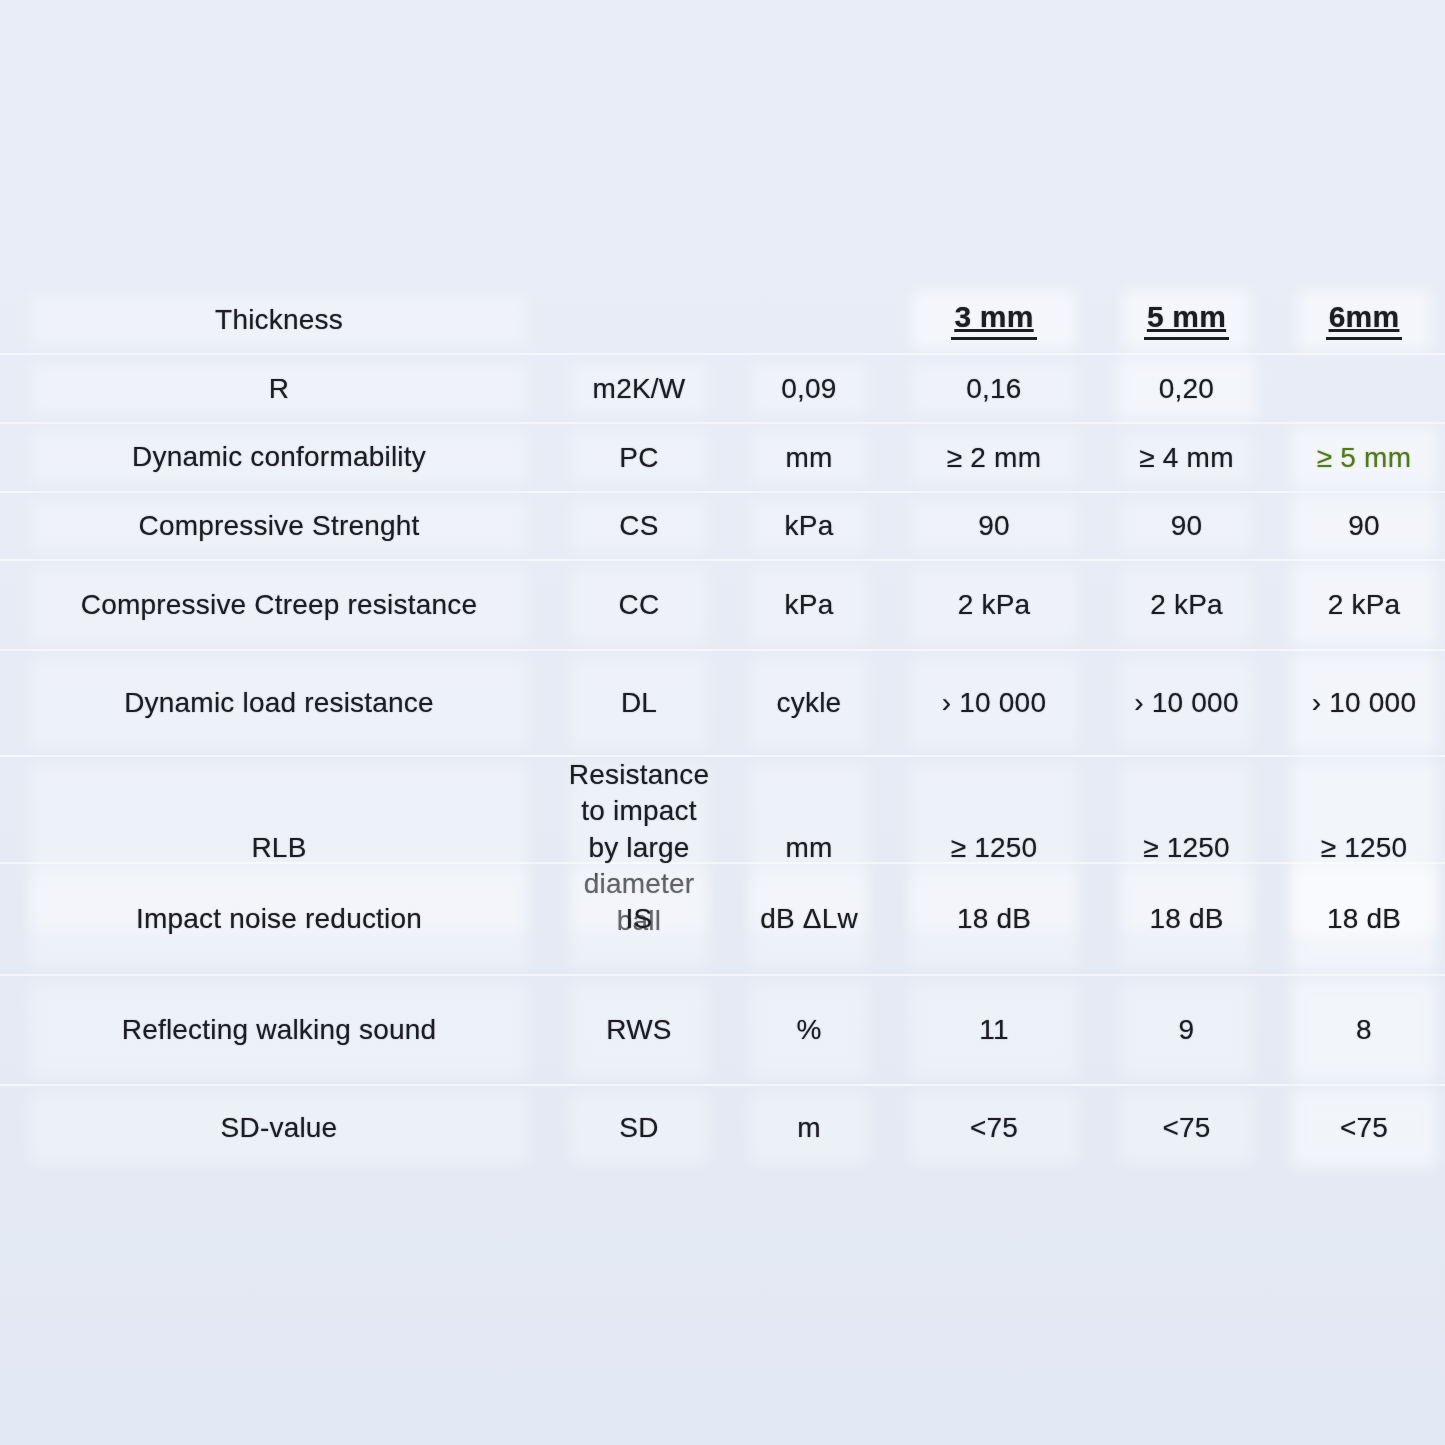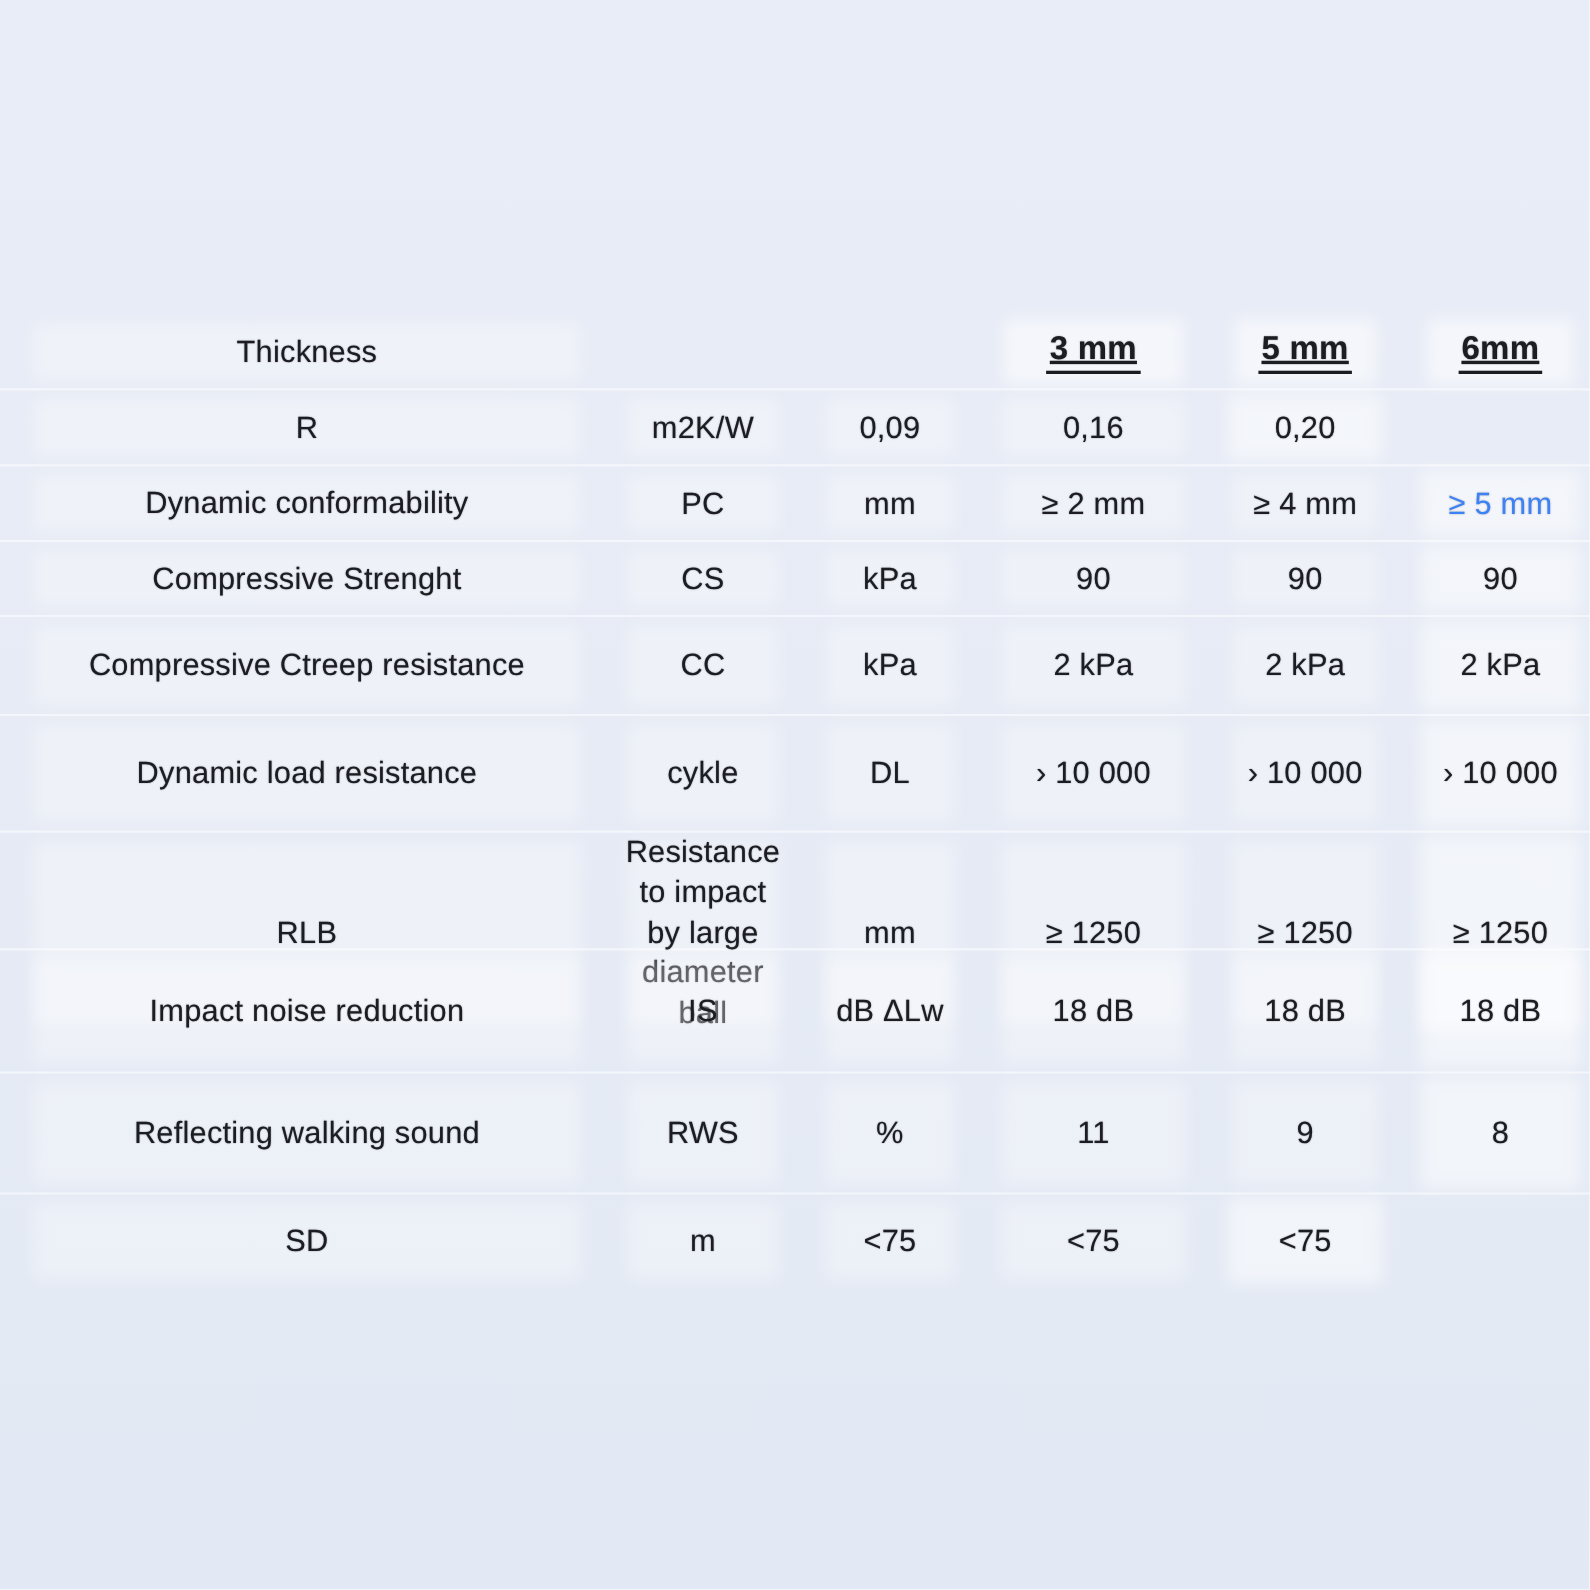--- a/index.html
+++ b/index.html
@@ -65,21 +65,21 @@
   }
   .hd {
     font-weight: bold;
     font-size: 30px;
     border-bottom: 3px solid #1c1d22;
     padding: 0 3px 3px 3px;
     text-decoration: underline;
   }
   .bold { font-weight: normal; }
   .muted {
-    color: #3b82f6;
+    color: #4d7c0f;
     text-shadow: 0 0 1.8px rgba(78,80,88,0.45);
     text-align: center;
   }
 </style>
 </head>
 <body>
 
 <div class="spec-table">
 
   <div class="row head" style="height:66px">
@@ -127,22 +127,22 @@
     <div class="cell label">Compressive Ctreep resistance</div>
     <div class="cell abbr">CC</div>
     <div class="cell unit">kPa</div>
     <div class="cell val">2 kPa</div>
     <div class="cell val">2 kPa</div>
     <div class="cell val col6">2 kPa</div>
   </div>
 
   <div class="row" style="height:104px">
     <div class="cell label">Dynamic load resistance</div>
+    <div class="cell abbr">DL</div>
     <div class="cell unit">cykle</div>
-    <div class="cell abbr">DL</div>
     <div class="cell val">› 10 000</div>
     <div class="cell val">› 10 000</div>
     <div class="cell val col6">› 10 000</div>
   </div>
 
   <div class="row" style="height:105px">
     <div class="cell abbr">RLB</div>
     <div class="cell label">Resistance to impact by large diameter ball</div>
     <div class="cell unit">mm</div>
     <div class="cell val">≥ 1250</div>
@@ -162,20 +162,21 @@
   <div class="row" style="height:108px">
     <div class="cell label">Reflecting walking sound</div>
     <div class="cell abbr">RWS</div>
     <div class="cell unit">%</div>
     <div class="cell val">11</div>
     <div class="cell val">9</div>
     <div class="cell val col6">8</div>
   </div>
 
   <div class="row" style="height:84px">
+    <div class="cell label">SD-value</div>
     <div class="cell abbr">SD</div>
     <div class="cell unit">m</div>
     <div class="cell val">&lt;75</div>
     <div class="cell val">&lt;75</div>
     <div class="cell val col6">&lt;75</div>
   </div>
 
 </div>
 
 </body></html>

